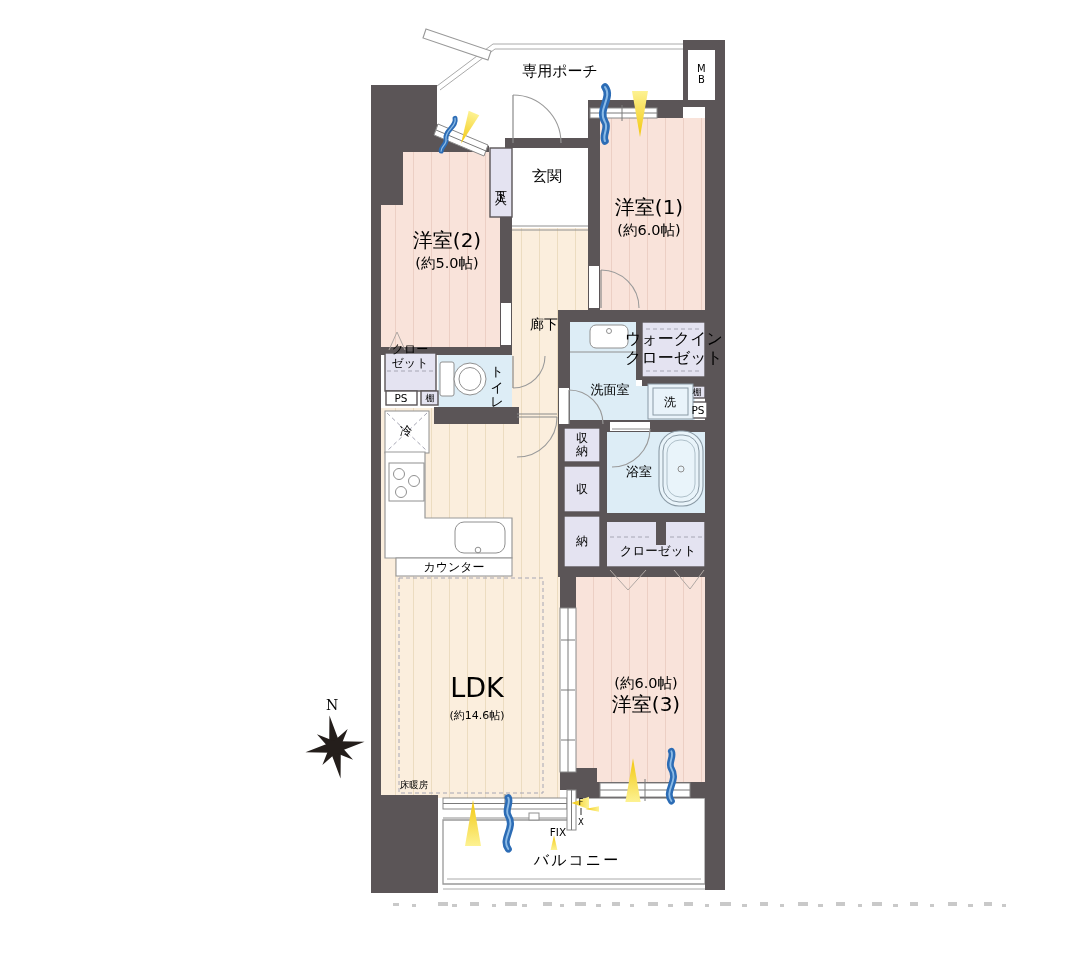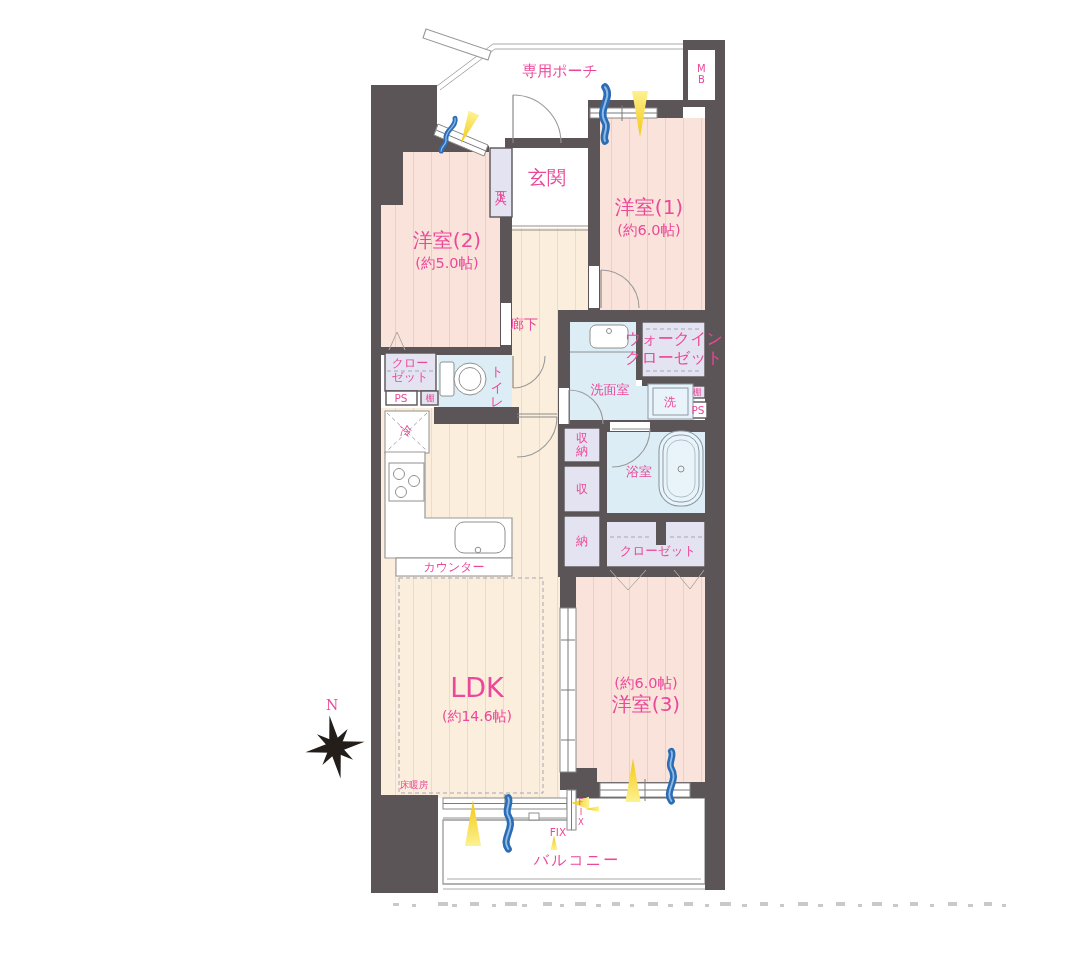--- a/index.html
+++ b/index.html
@@ -1,20 +1,20 @@
 <!DOCTYPE html>
 <html style="--wall: #5b5557; --room-pink: #f9e3da; --floor-cream: #fbeedd; --wet-blue: #ddedf6; --closet-lavender: #e4e3f1; --accent-yellow: #f2c70d; --accent-blue: #2c6cb5;"><head>
 <meta charset="utf-8">
 <style>
   html,body{margin:0;padding:0;background:#ffffff;}
   #stage{position:relative;width:1080px;height:960px;background:#fff;overflow:hidden;
          font-family:"DejaVu Sans","Liberation Sans",sans-serif;color:#3c3c3c;}
   #plan-svg{position:absolute;left:0;top:0;}
   .lbl{position:absolute;transform:translate(-50%,-50%);white-space:pre-line;text-align:center;
-       line-height:1.18;color:#ec4899;pointer-events:none;}
+       line-height:1.18;color:#000000;pointer-events:none;}
   .vert{writing-mode:vertical-rl;text-orientation:upright;letter-spacing:1px;}
   .serif{font-family:"DejaVu Serif","Liberation Serif",serif;}
   
   .wall{fill:var(--wall,#5b5557);}
   .pinkbase{fill:var(--room-pink,#f9e3da);}
   .creambase{fill:var(--floor-cream,#fbeedd);}
   .bluefill{fill:var(--wet-blue,#ddedf6);}
   .lavfill{fill:var(--closet-lavender,#e4e3f1);stroke:var(--wall,#5b5557);stroke-width:1.4;}
   .whitebox{fill:#fff;stroke:var(--wall,#5b5557);stroke-width:1.4;}
   .win{fill:#fff;stroke:#8a8a8a;stroke-width:1;}
@@ -240,49 +240,49 @@
         <rect x="930" y="904" width="4" height="3"></rect>
     <rect x="948" y="902" width="9" height="4"></rect>
         <rect x="968" y="904" width="5" height="3"></rect>
         <rect x="984" y="902" width="8" height="4"></rect>
     <rect x="1002" y="904" width="4" height="3"></rect>
   </g>
 </svg>
 
 <div class="lbl" style="left:560px;top:72px;font-size:15px;">専用ポーチ</div>
 <div class="lbl vert" style="left:701px;top:74px;font-size:10px;letter-spacing:0;">MB</div>
-<div class="lbl" style="left:547px;top:177px;font-size:19px;">玄関</div>
+<div class="lbl" style="left:547px;top:177px;font-size:15px;">玄関</div>
 <div class="lbl vert" style="left:501px;top:182px;font-size:12px;">下足入</div>
 <div class="lbl" style="left:649px;top:208px;font-size:20px;">洋室(1)</div>
 <div class="lbl" style="left:649px;top:231px;font-size:14.5px;">(約6.0帖)</div>
 <div class="lbl" style="left:447px;top:241px;font-size:20px;">洋室(2)</div>
 <div class="lbl" style="left:447px;top:264px;font-size:14.5px;">(約5.0帖)</div>
-<div class="lbl" style="left:524px;top:324px;font-size:14px;">廊下</div>
-<div class="lbl" style="left:410px;top:370px;font-size:12px;">クロー
+<div class="lbl" style="left:544px;top:324px;font-size:14px;">廊下</div>
+<div class="lbl" style="left:410px;top:356px;font-size:12px;">クロー
 ゼット</div>
 <div class="lbl" style="left:401px;top:398px;font-size:10.5px;">PS</div>
 <div class="lbl" style="left:430px;top:398px;font-size:9px;">棚</div>
 <div class="lbl vert" style="left:497px;top:380px;font-size:13px;">トイレ</div>
 <div class="lbl" style="left:610px;top:390px;font-size:13px;">洗面室</div>
 <div class="lbl" style="left:674px;top:349px;font-size:16px;">ウォークイン
 クローゼット</div>
 <div class="lbl" style="left:670px;top:402px;font-size:12px;">洗</div>
 <div class="lbl" style="left:697px;top:392px;font-size:9px;">棚</div>
 <div class="lbl" style="left:698px;top:410px;font-size:10.5px;">PS</div>
 <div class="lbl" style="left:406px;top:431px;font-size:12.5px;">冷</div>
 <div class="lbl" style="left:582px;top:445px;font-size:12px;line-height:1.05;">収
 納</div>
 <div class="lbl" style="left:639px;top:472px;font-size:13px;">浴室</div>
 <div class="lbl" style="left:582px;top:489px;font-size:12px;">収</div>
 <div class="lbl" style="left:582px;top:541px;font-size:12px;">納</div>
 <div class="lbl" style="left:658px;top:551px;font-size:12.5px;">クローゼット</div>
 <div class="lbl" style="left:646px;top:661px;font-size:20px;margin-top:44px;">洋室(3)</div>
 <div class="lbl" style="left:646px;top:684px;font-size:14.5px;">(約6.0帖)</div>
 <div class="lbl" style="left:477px;top:688px;font-size:27px;">LDK</div>
-<div class="lbl" style="left:477px;top:716px;font-size:14px;">(約14.6帖)</div>
+<div class="lbl" style="left:477px;top:716px;font-size:11px;">(約14.6帖)</div>
 <div class="lbl" style="left:454px;top:567px;font-size:12px;">カウンター</div>
 <div class="lbl" style="left:414px;top:785px;font-size:9.5px;">床暖房</div>
 <div class="lbl" style="left:558px;top:832px;font-size:10.5px;">FIX</div>
 <div class="lbl vert" style="left:581px;top:812px;font-size:8.5px;letter-spacing:0;">FIX</div>
 <div class="lbl" style="left:577px;top:861px;font-size:15px;letter-spacing:2px;">バルコニー</div>
 <div class="lbl serif" style="left:332px;top:705px;font-size:14px;">N</div>
 
 </div>
 
 </body></html>

